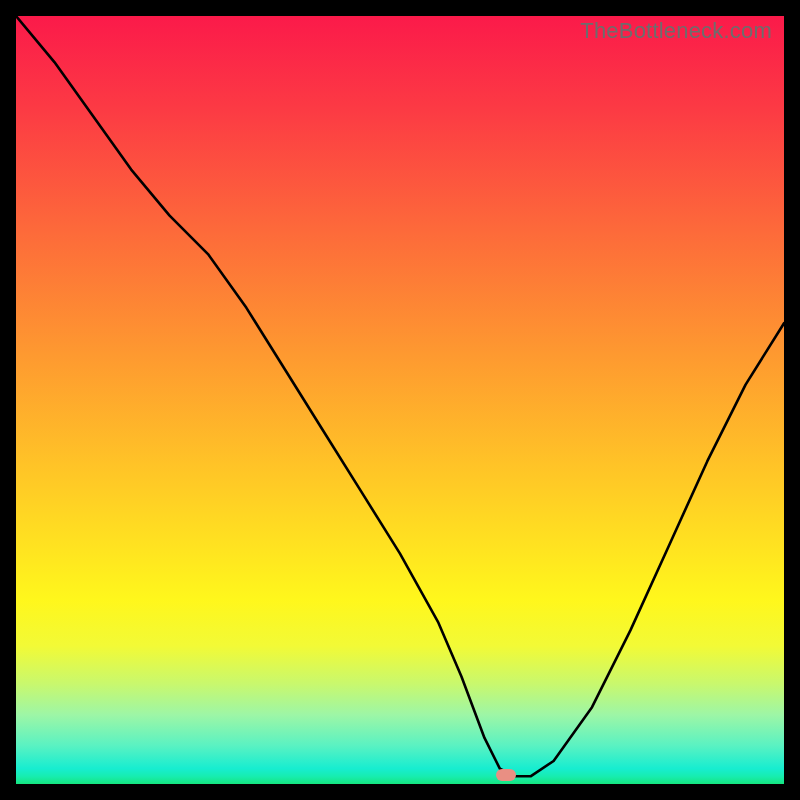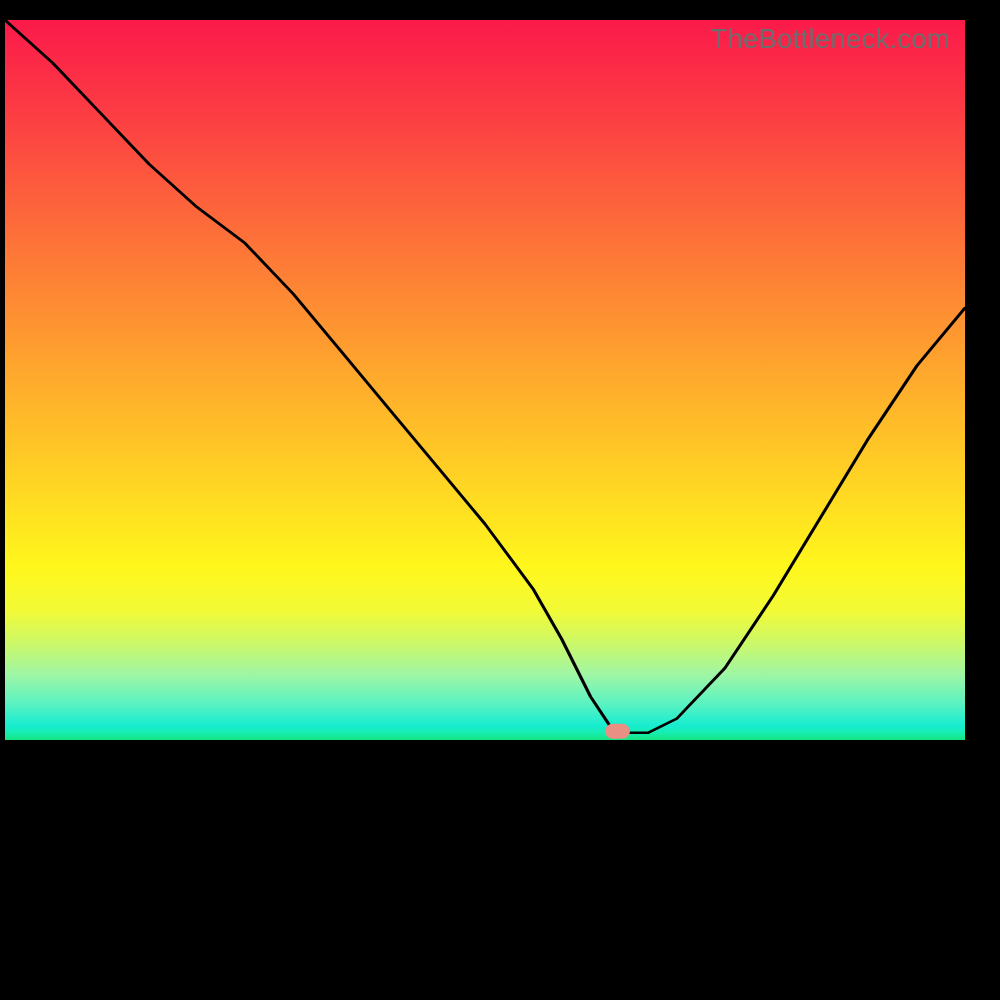--- a/index.html
+++ b/index.html
@@ -11,24 +11,24 @@
     font-family: Arial, Helvetica, sans-serif;
   }
   .chart-container {
     position: relative;
     width: 800px;
     height: 800px;
     background: #000;
   }
   .plot-area {
     position: absolute;
-    left: 4px;
+    left: 16px;
     top: 16px;
     width: 768px;
-    height: 576px;
+    height: 768px;
     background: linear-gradient(
       to bottom,
       #fb1a4a 0%,
       #fc3a44 12%,
       #fd6a3a 28%,
       #fe9930 44%,
       #ffc826 60%,
       #fff71c 76%,
       #f2fa36 82%,
       #c8f86e 87%,

